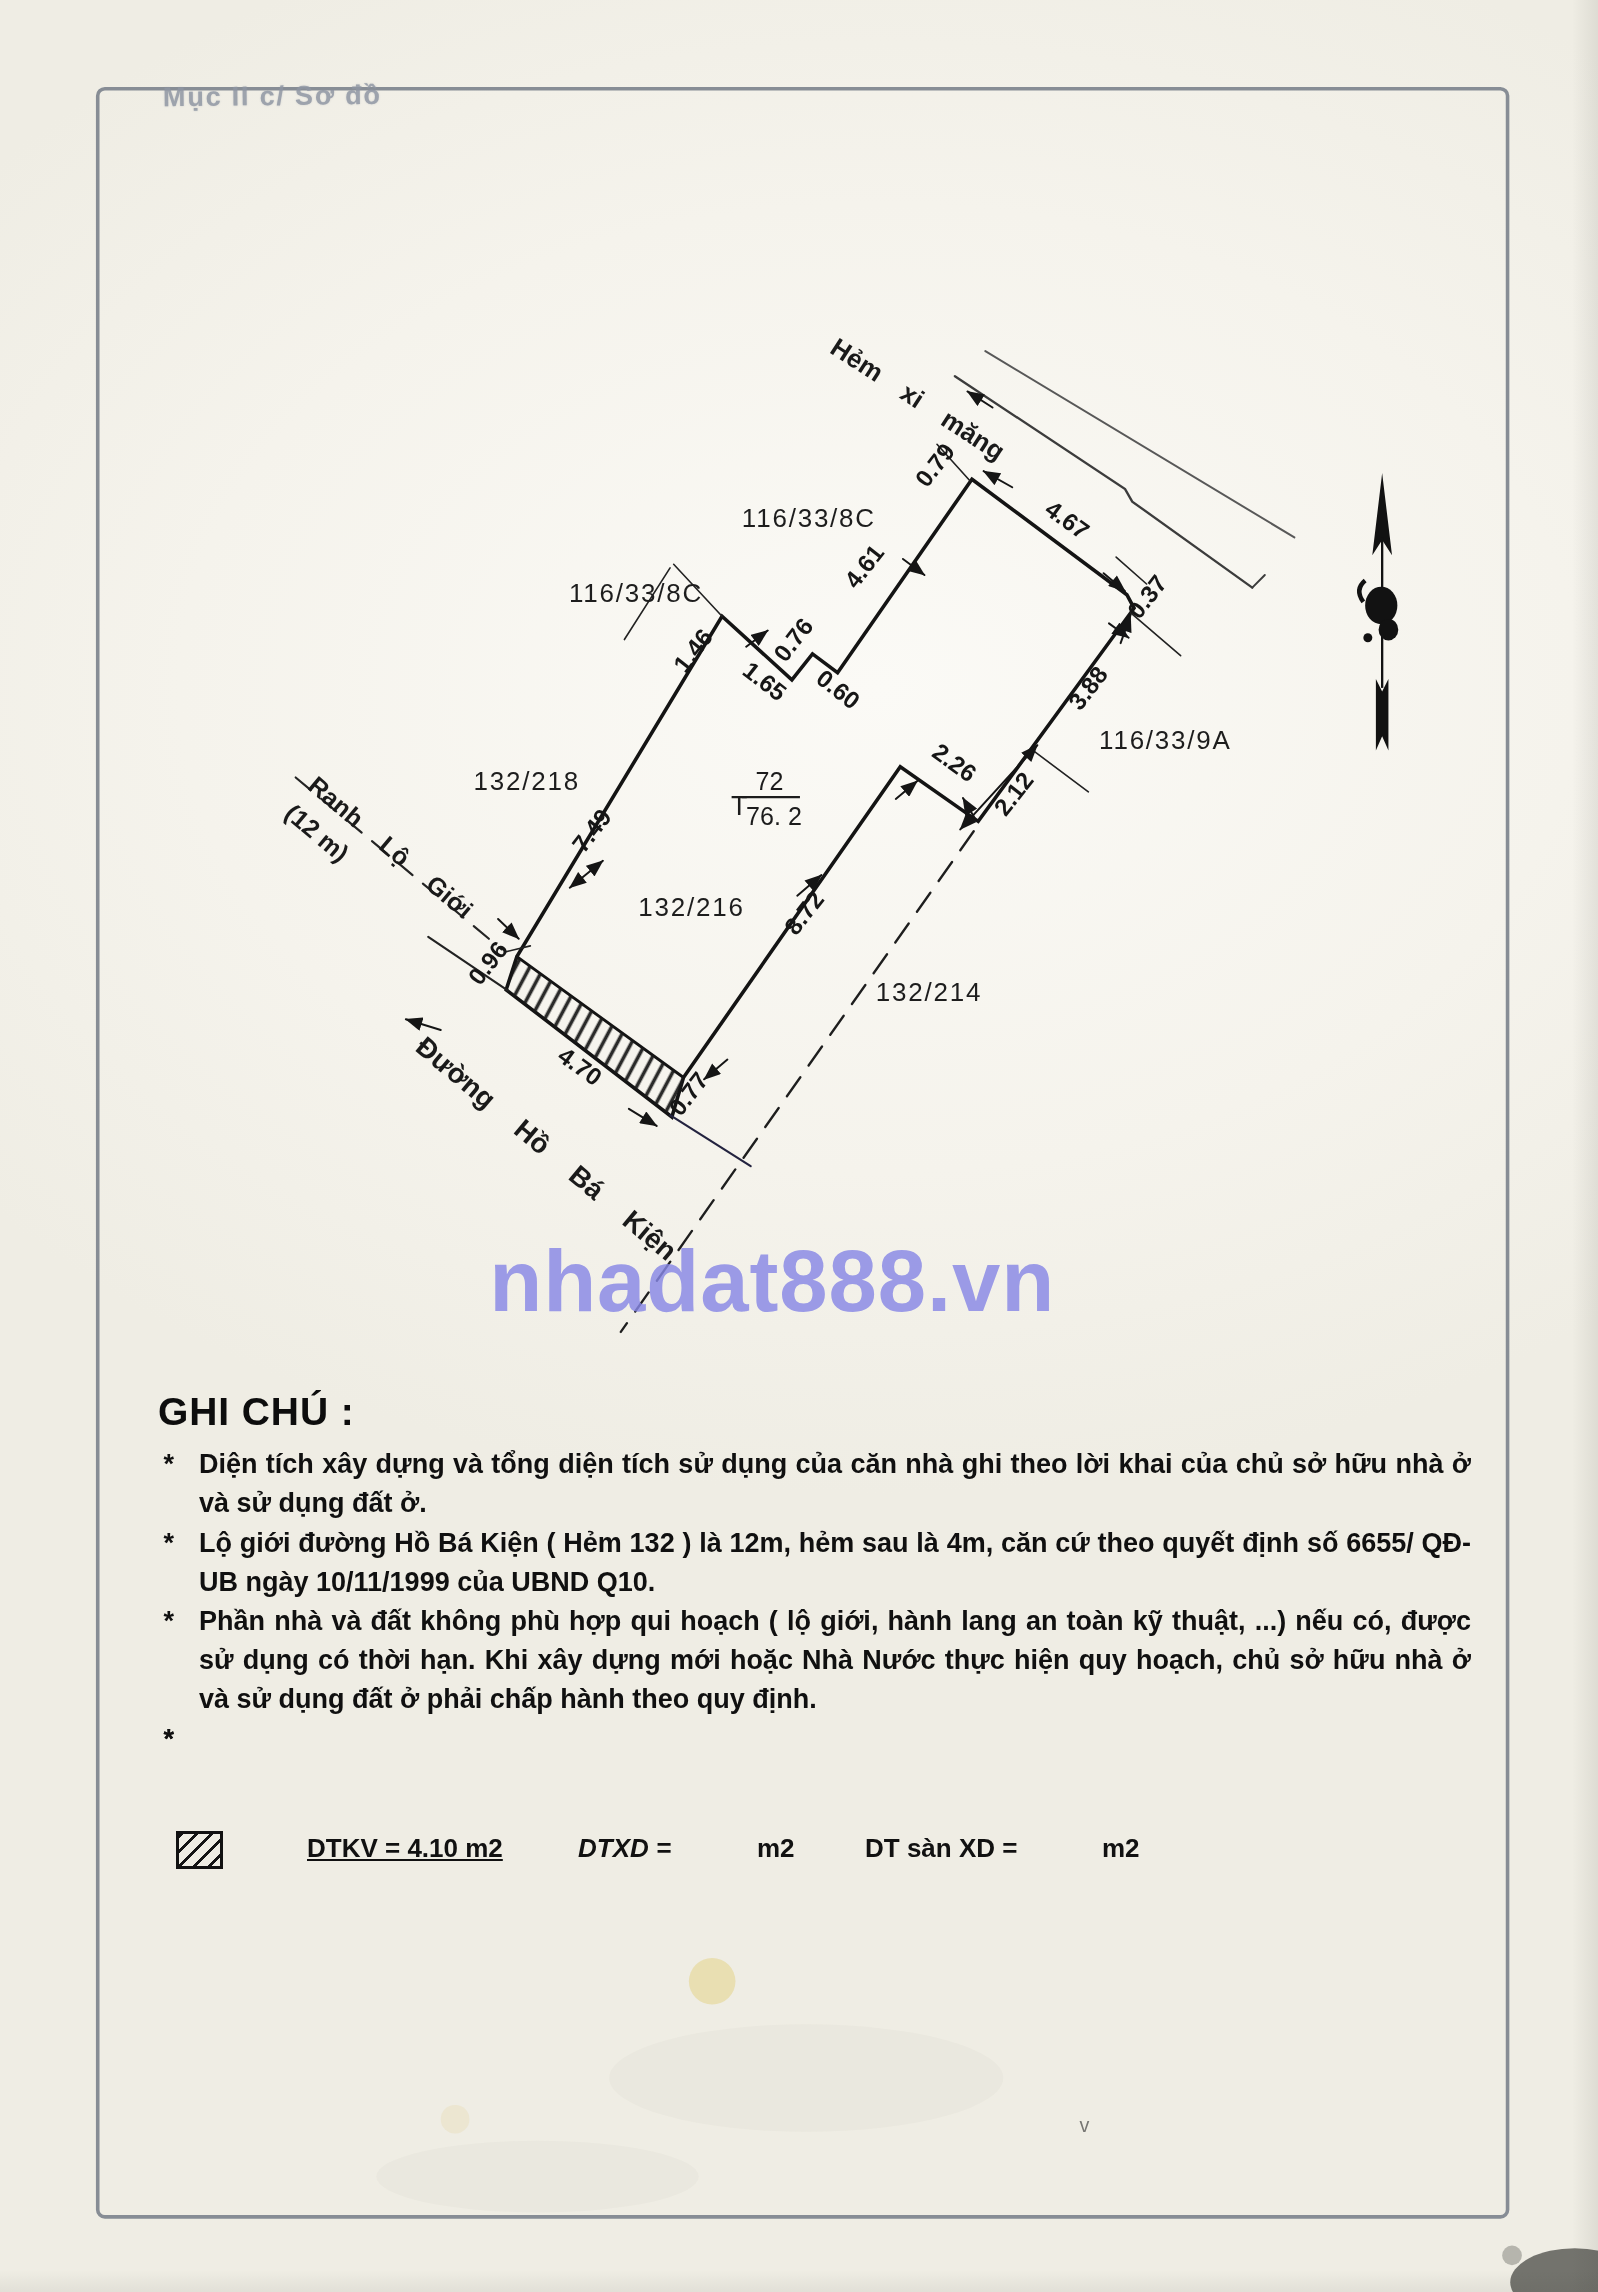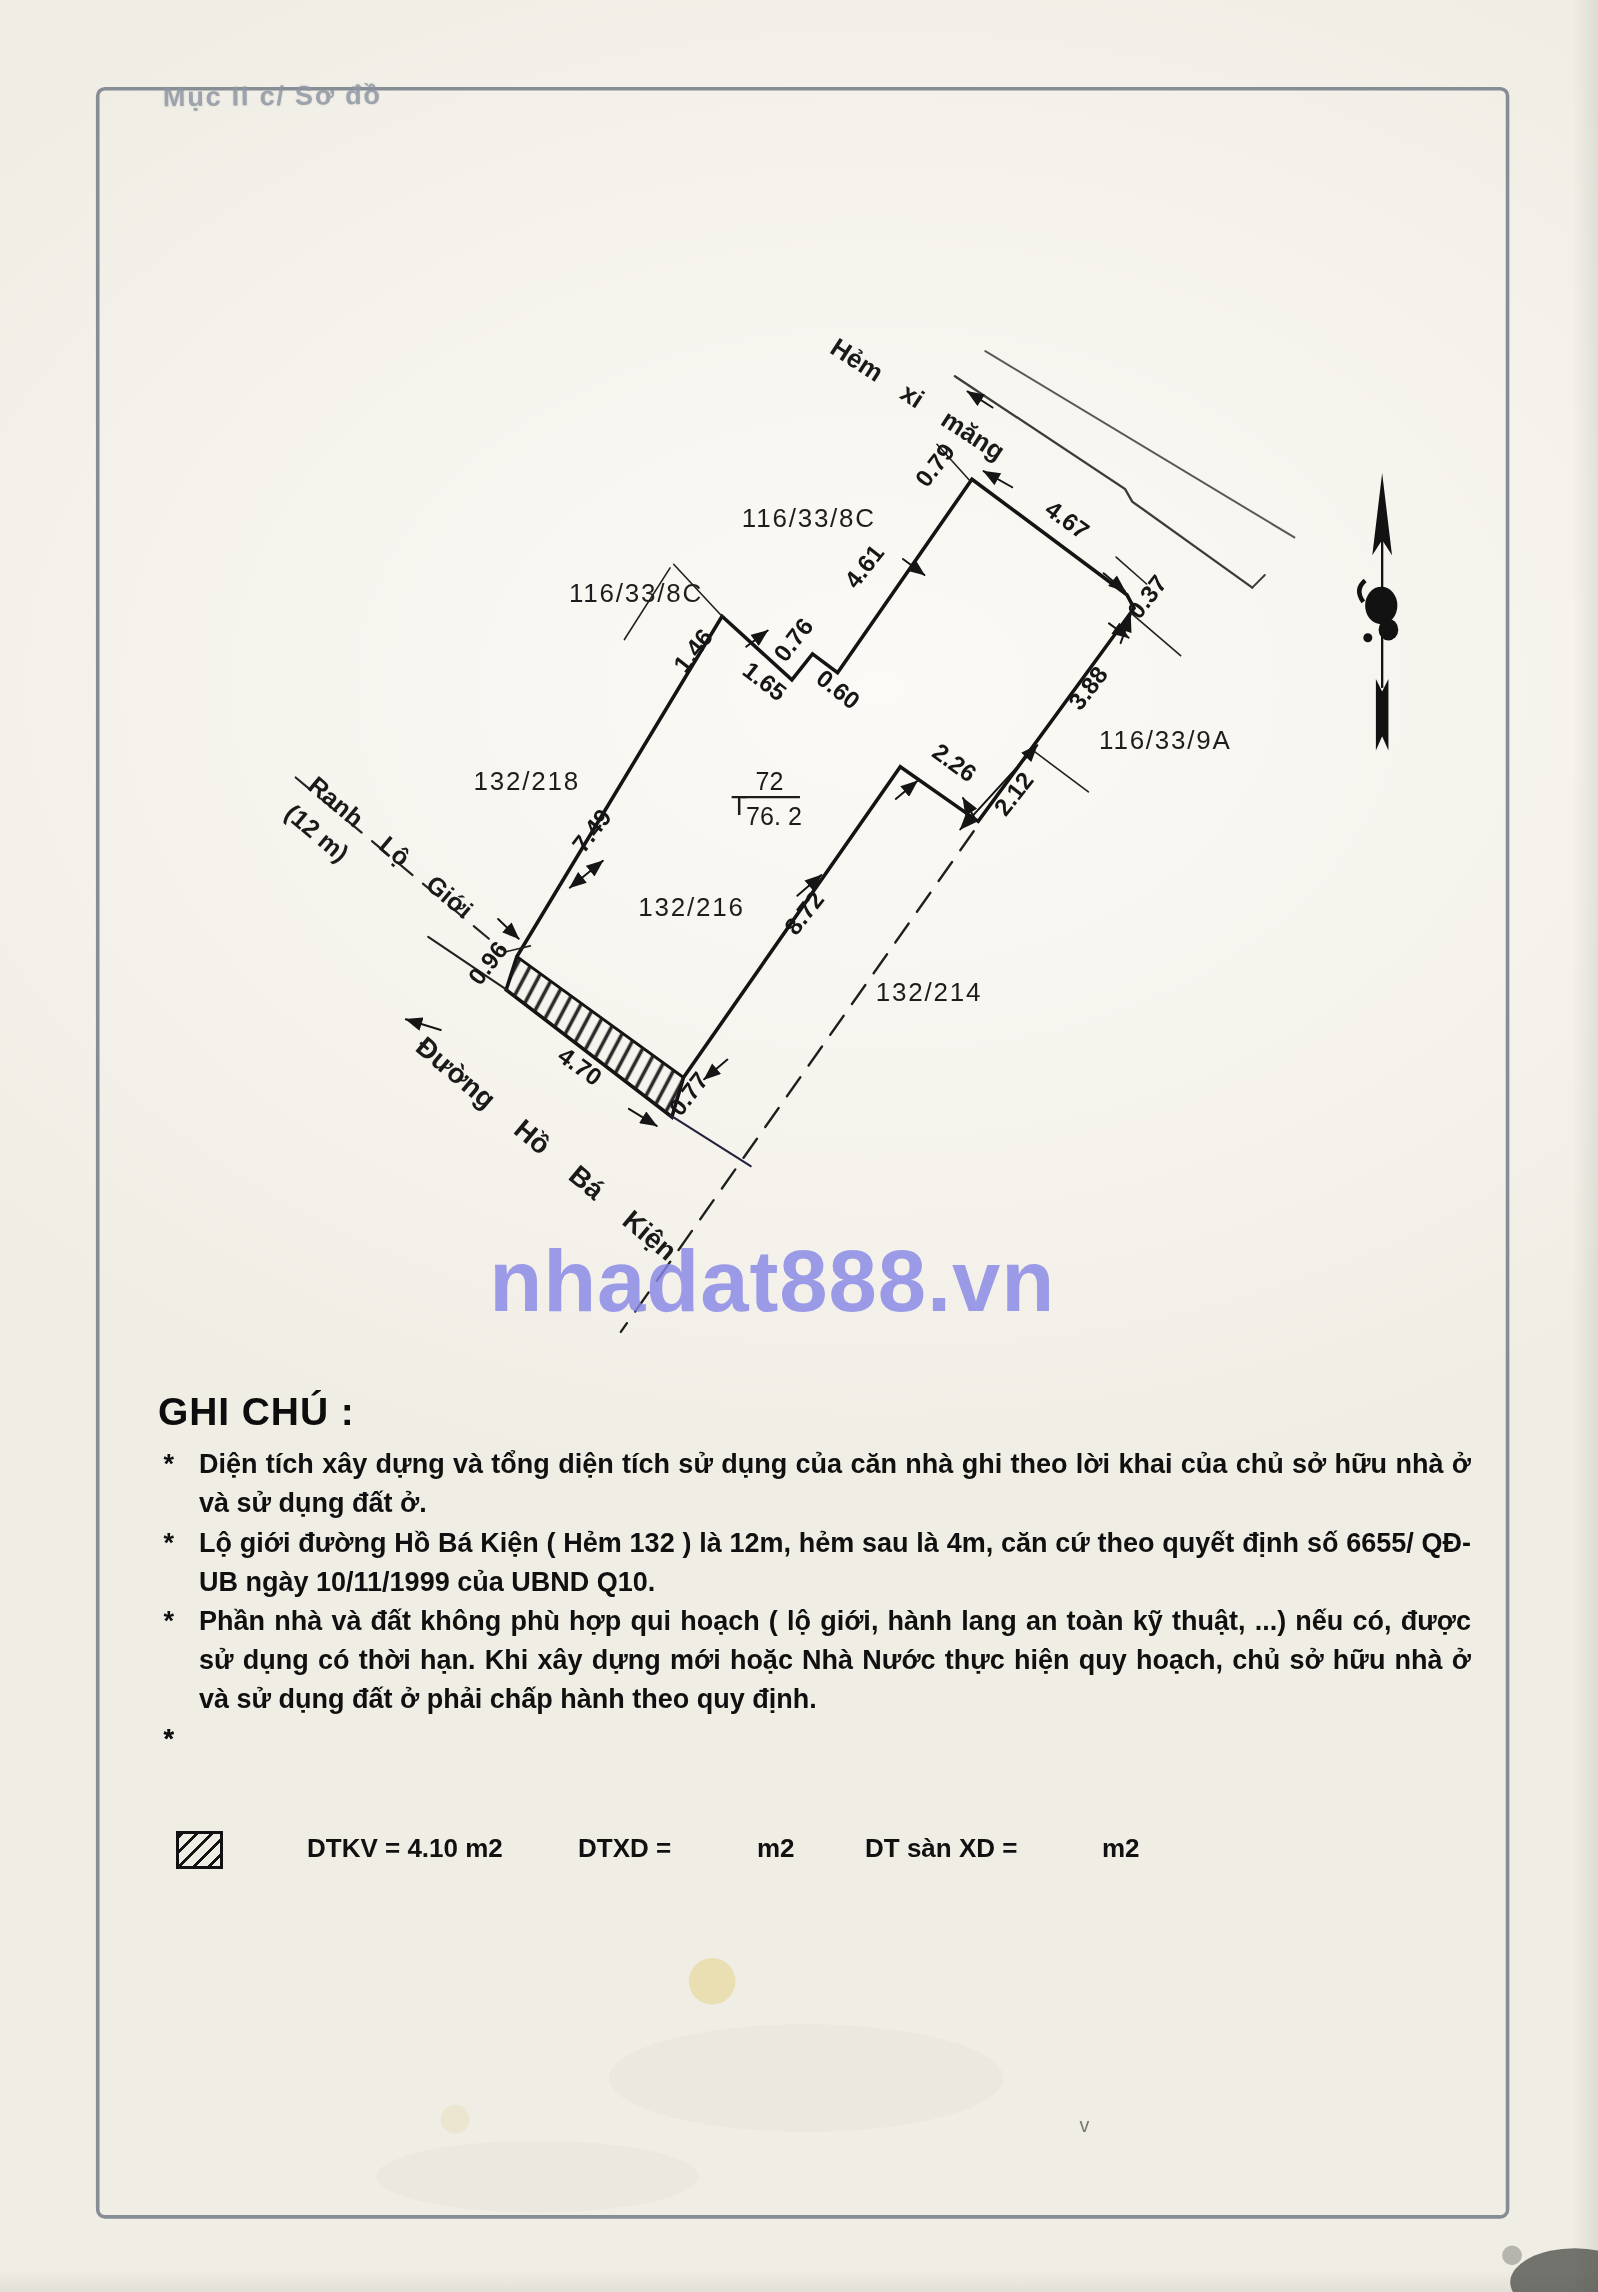--- a/index.html
+++ b/index.html
@@ -22,21 +22,21 @@
   .notes h2{margin:0 0 10.7px 0;font-size:39px;font-weight:800;letter-spacing:0.9px;color:#0d0d0d;}
   .note{position:relative;padding-left:41px;text-align:justify;
     font-size:27px;line-height:39px;font-weight:700;color:#101010;margin:0 0 0.9px 0;}
   .note .b{position:absolute;left:5.4px;top:0px;font-size:27px;}
   .legend{position:absolute;left:158px;top:1829px;width:1313px;height:54px;}
   .legend .swatch{
     position:absolute;left:18px;top:1.8px;width:41px;height:32px;border:3.6px solid #121212;
     background:repeating-linear-gradient(135deg,#141414 0 3.1px, transparent 3.1px 10.7px);
   }
   .legend span{position:absolute;top:3.6px;font-size:26px;font-weight:700;white-space:nowrap;}
-  .lg-dtkv{left:149px;} .lg-dtxd{left:420px;} .lg-m2a{left:599px;}
+  .lg-dtkv{left:149px;text-decoration:underline;} .lg-dtxd{left:420px;font-style:italic;} .lg-m2a{left:599px;}
   .lg-dtsan{left:707px;} .lg-m2b{left:944px;}
   text{font-family:"Liberation Sans", sans-serif;}
   .dim{font-size:27px;font-weight:600;fill:#161616;}
   .parcel{font-size:29px;font-weight:500;fill:#1d1d1d;letter-spacing:2px;}
   .roadname{font-weight:600;fill:#1a1a1a;}
 </style>
 </head>
 <body>
 
 <svg width="1599" height="2293" viewBox="0 0 1785 2560">

